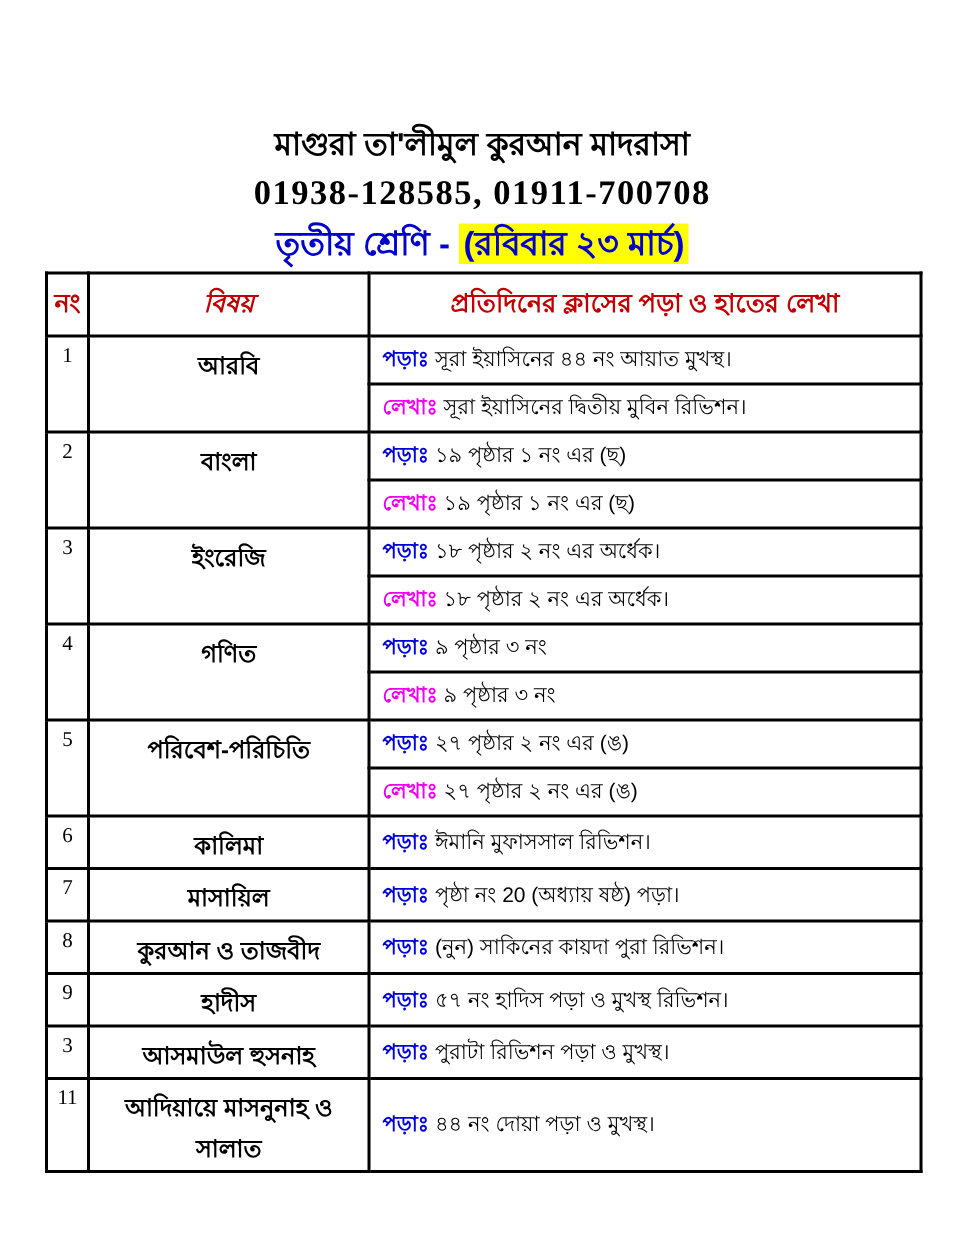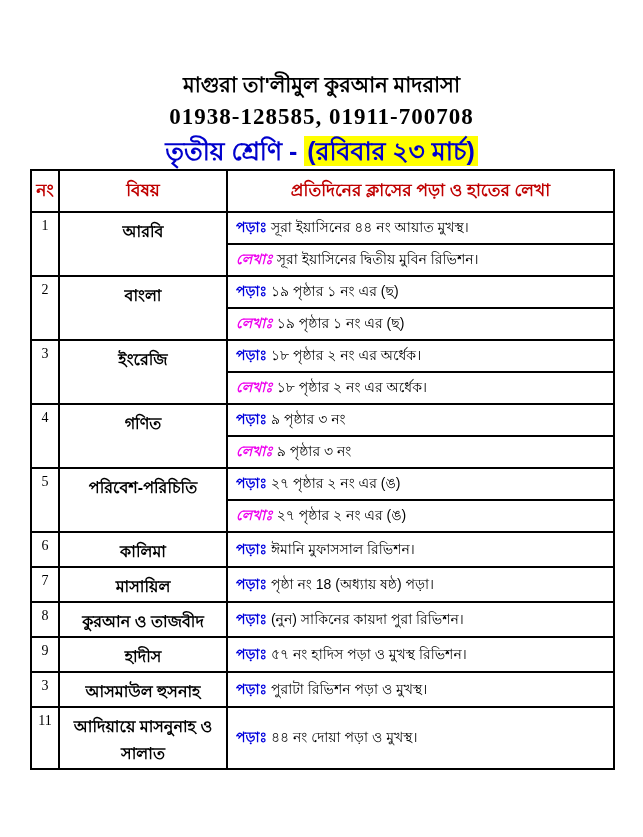--- a/index.html
+++ b/index.html
@@ -3,43 +3,43 @@
 <meta charset="utf-8">
 <style>
   * { margin:0; padding:0; box-sizing:border-box; }
   html,body { background:#ffffff; }
   body {
     width:643px; height:837px; position:relative;
     font-family:"Liberation Sans", sans-serif;
     color:#000;
   }
   .page { padding-top:72px; }
-  .hdr { text-align:center; }
+  .hdr { text-align:center;margin-top:12px; }
   .title   { font-size:21px; font-weight:bold; line-height:26px; color:#000; }
   .address { font-size:16px; font-weight:bold; line-height:20px; margin-top:10px; }
   .phones  { font-family:"Liberation Serif", serif; font-size:23px; font-weight:bold;
              line-height:22px; margin-top:8px; letter-spacing:1px; }
-  .classline { font-size:25px; font-weight:bold; line-height:30px; margin-top:8px; }
+  .classline { font-size:22px; font-weight:bold; line-height:30px; margin-top:8px; }
   .class-label { color:var(--class-blue); }
   .date-hl { color:var(--class-blue); background:var(--highlight); padding:1px 3px; }
 
   table { border-collapse:collapse; table-layout:fixed;
           width:585px; margin:3px 0 0 30px; }
   th, td { border:2px solid var(--border); }
   th { color:var(--header-text); font-size:17px; font-weight:bold;
        height:42px; text-align:center; vertical-align:middle; }
   .col-no { width:28px; }
-  .col-subject { width:168px; }
+  .col-subject { width:187px;font-style:italic; }
   .cell-no { text-align:center; vertical-align:top; font-size:14px;
              padding-top:5px; font-family:"Liberation Serif", serif; }
   .cell-subject { text-align:center; vertical-align:top; font-weight:bold;
                   font-size:16px; padding-top:6px; }
   .cell-lesson { height:31px; padding:3px 8px; font-size:14px; vertical-align:middle; }
   .lbl-para  { color:var(--para-label);  font-weight:bold; }
-  .lbl-lekha { color:var(--lekha-label); font-weight:bold;font-style:italic; }
+  .lbl-lekha { color:var(--lekha-label); font-weight:bold; }
 </style>
 </head>
 <body>
 
 <div class="page">
   <div class="hdr">
     <div class="title">মাগুরা তা'লীমুল কুরআন মাদরাসা</div>
     <div class="phones">01938-128585, 01911-700708</div>
     <div class="classline">
       <span class="class-label">তৃতীয় শ্রেণি -</span>
@@ -97,21 +97,21 @@
           <td class="cell-lesson"><span class="lbl-lekha">লেখাঃ </span><span>২৭ পৃষ্ঠার ২ নং এর (ঙ)</span></td>
         </tr>
         <tr>
           <td class="cell-no">6</td>
           <td class="cell-subject">কালিমা</td>
           <td class="cell-lesson"><span class="lbl-para">পড়াঃ </span><span>ঈমানি মুফাসসাল রিভিশন।</span></td>
         </tr>
         <tr>
           <td class="cell-no">7</td>
           <td class="cell-subject">মাসায়িল</td>
-          <td class="cell-lesson"><span class="lbl-para">পড়াঃ </span><span>পৃষ্ঠা নং 18 (অধ্যায় ষষ্ঠ) পড়া।</span></td>
+          <td class="cell-lesson"><span class="lbl-para">পড়াঃ </span><span>পৃষ্ঠা নং 20 (অধ্যায় ষষ্ঠ) পড়া।</span></td>
         </tr>
         <tr>
           <td class="cell-no">8</td>
           <td class="cell-subject">কুরআন ও তাজবীদ</td>
           <td class="cell-lesson"><span class="lbl-para">পড়াঃ </span><span>(নুন) সাকিনের কায়দা পুরা রিভিশন।</span></td>
         </tr>
         <tr>
           <td class="cell-no">9</td>
           <td class="cell-subject">হাদীস</td>
           <td class="cell-lesson"><span class="lbl-para">পড়াঃ </span><span>৫৭ নং হাদিস পড়া ও মুখস্থ রিভিশন।</span></td>

